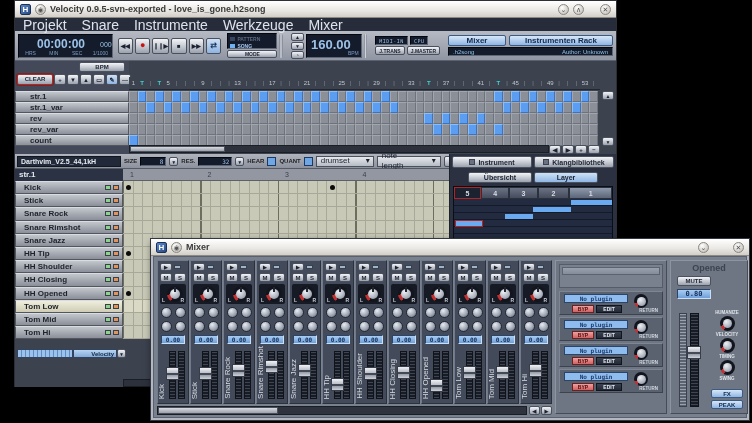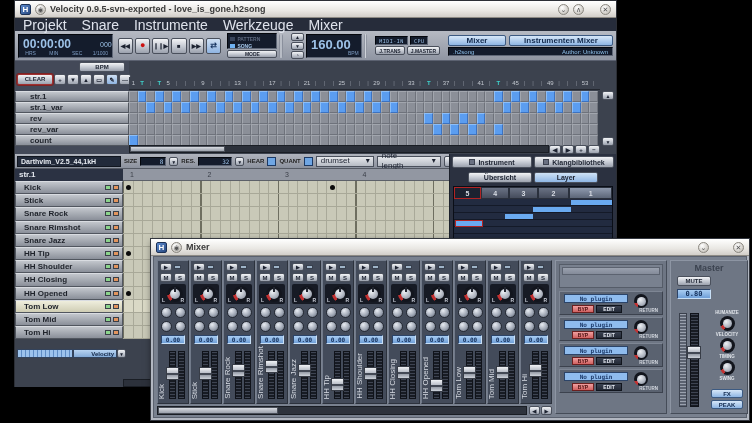--- a/index.html
+++ b/index.html
@@ -17,21 +17,21 @@
   .b3{background:linear-gradient(180deg,#f3f4f6,#c3c8d1 55%,#9ba1ad);border:1px solid #4a505c;border-radius:2px;color:#1c2230;font-weight:bold;text-align:center;}
   .bblue{background:linear-gradient(180deg,#d7e7f8,#8fb6e4);border:1px solid #3c5a82;border-radius:2px;color:#122a4e;font-weight:bold;text-align:center;}
   .sep{width:4px;background:linear-gradient(90deg,#737988,#cfd3da 50%,#737988);margin:2px 2px;border-radius:2px;}
 
   
   #mainwin{left:14px;top:0;width:603px;height:387px;}
   #menubar{height:13px;background:#262c3a;display:flex;align-items:center;gap:15px;padding:0 8px;}
   #menubar .mi{font-size:14px;color:#dfe3ec;}
   #toolbar{height:30px;background:linear-gradient(180deg,#b6bac3,#8f95a2);display:flex;align-items:center;padding:2px 3px;border-bottom:1px solid #5b6170;}
   #timelcd{width:106px;height:24px;position:relative;}
-  #timelcd .big{position:absolute;left:4px;top:2px;font-size:12px;font-weight:bold;letter-spacing:0px;}
+  #timelcd .big{position:absolute;left:18px;top:2px;font-size:12px;font-weight:bold;letter-spacing:0px;}
   #timelcd .ms{position:absolute;left:81px;top:6px;font-size:7px;}
   #timelcd .units{position:absolute;left:0;bottom:1px;width:100%;display:flex;font-size:5px;color:#7e9cc2;}
   #timelcd .units span{flex:1;text-align:center;}
   .tbtn{width:17px;height:16px;margin:0 1px;font-size:6px;line-height:14px;}
   .tbtn .red{color:#cc1111;font-size:9px;line-height:12px;}
   #loopbtn{background:linear-gradient(180deg,#cfe0f4,#8fb4e2);color:#16335e;font-size:8px;line-height:13px;}
   #modepanel{width:56px;margin-left:5px;}
   #modelcd{height:16px;padding:1px 2px;}
   .mrow{display:flex;align-items:center;gap:2px;height:7px;}
   .mled{width:5px;height:4px;background:#39455c;}
@@ -251,21 +251,21 @@
           <div class="lcd slcd">CPU</div>
         </div>
         <div class="row">
           <div class="b3 sbtn">J.TRANS</div>
           <div class="b3 sbtn">J.MASTER</div>
         </div>
       </div>
       <div id="mainpanel">
         <div class="row">
           <div class="bblue" id="mixbtn">Mixer</div>
-          <div class="bblue" id="rackbtn">Instrumenten Mixer</div>
+          <div class="bblue" id="rackbtn">Instrumenten Rack</div>
         </div>
         <div class="row">
           <div class="lcd" id="statuslcd">
             <span>.h2song</span>
             <span>Author: Unknown</span>
           </div>
         </div>
       </div>
     </div>
 
@@ -1240,21 +1240,21 @@
               <div class="bypbtn">BYP</div>
               <div class="editbtn">EDIT</div>
               <div class="fxknob">
                 <div class="cap"></div>
               </div>
               <div class="fxret">RETURN</div>
             </div>
           </div>
       </div>
       <div id="master">
-        <div id="masterlbl">Master</div>
+        <div id="masterlbl">Opened</div>
         <div class="b3" id="mutebtn">MUTE</div>
         <div class="lcdblue" id="mlcd">0.80</div>
         <div id="mfader">
           <div class="scale"></div>
           <div class="track"></div>
           <div class="fhandle" style="top:35%"></div>
         </div>
         <div id="mknobs">
             <div class="klbl">HUMANIZE</div>
             <div class="mknob">

